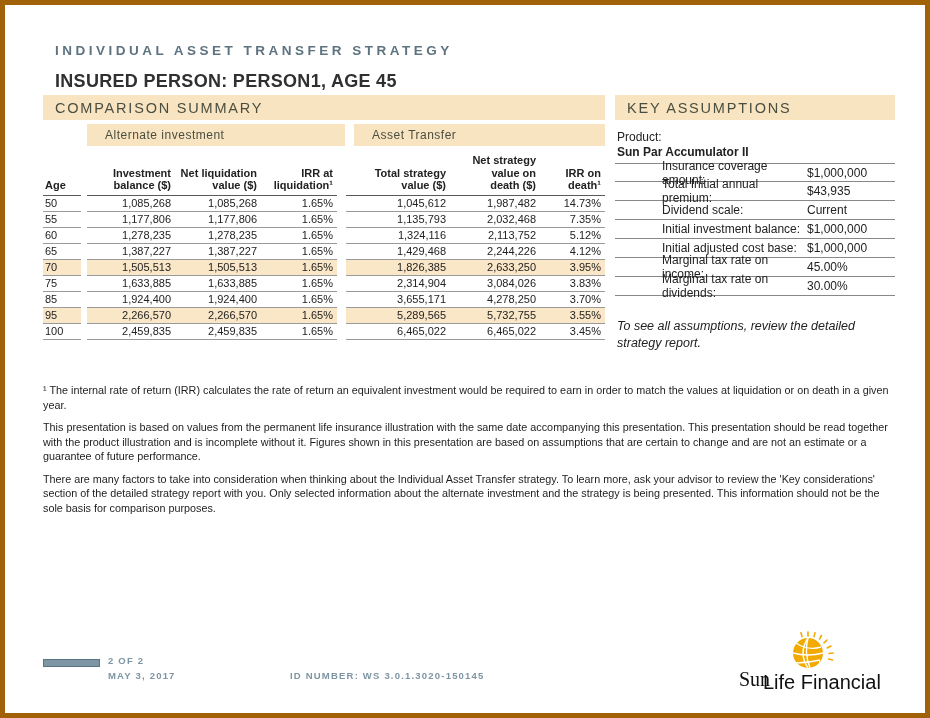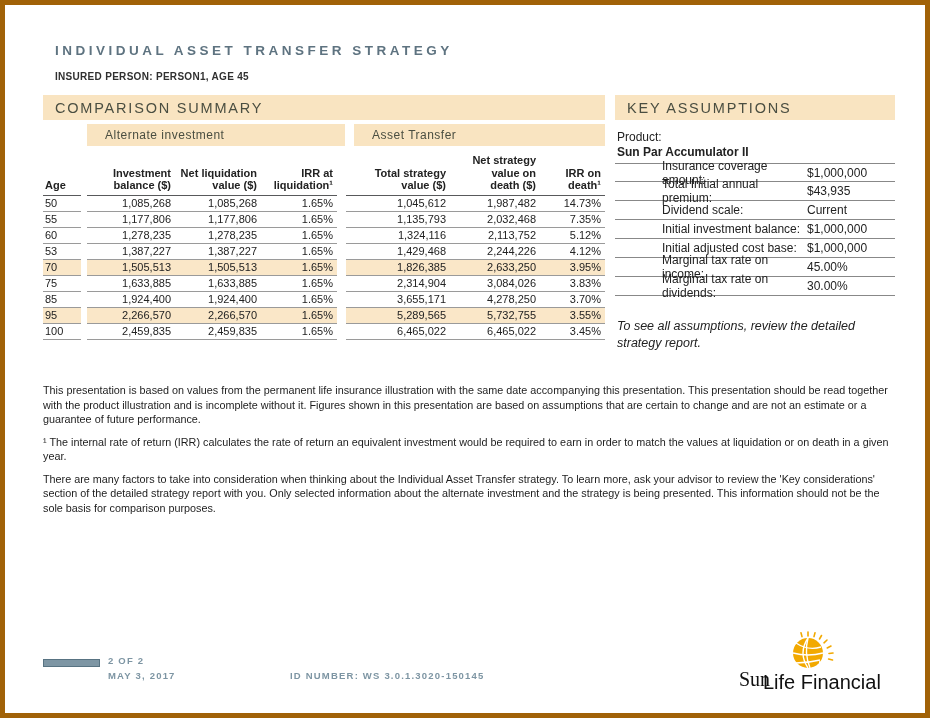--- a/index.html
+++ b/index.html
@@ -9,21 +9,21 @@
     position:relative; width:930px; height:718px; background:#ffffff;
     margin:0 auto; overflow:hidden; border:5px solid #a16207;
   }
   .doc-title {
     position:absolute; left:50px; top:38px;
     font-size:13.5px; font-weight:600; letter-spacing:3.5px;
     color:var(--teal,#5E7380);
   }
   .insured {
     position:absolute; left:50px; top:66px;
-    font-size:10px; font-weight:600; color:#303030; letter-spacing:.3px;
+    font-size:18px; font-weight:600; color:#303030; letter-spacing:.3px;
   }
   .section-bar {
     height:25px; background:var(--tan,#F9E4C1);
     display:flex; align-items:center; padding-left:12px;
     font-size:14.5px; letter-spacing:1.8px; color:#4A4E41; font-weight:500;
   }
   
   .left-col { position:absolute; left:38px; top:90px; width:562px; }
   .bands { display:flex; margin-top:4px; }
   .band {
@@ -174,21 +174,21 @@
             <td class="gap"></td>
             <td>1,278,235</td>
             <td>1,278,235</td>
             <td>1.65%</td>
             <td class="gap"></td>
             <td>1,324,116</td>
             <td>2,113,752</td>
             <td>5.12%</td>
           </tr>
           <tr>
-            <td class="age">53</td>
+            <td class="age">65</td>
             <td class="gap"></td>
             <td>1,387,227</td>
             <td>1,387,227</td>
             <td>1.65%</td>
             <td class="gap"></td>
             <td>1,429,468</td>
             <td>2,244,226</td>
             <td>4.12%</td>
           </tr>
           <tr class="hl">
@@ -282,22 +282,22 @@
         </div>
         <div class="assump-row">
           <div class="assump-label">Marginal tax rate on dividends:</div>
           <div class="assump-value">30.00%</div>
         </div>
       </div>
     <div class="assump-note">To see all assumptions, review the detailed strategy report.</div>
   </div>
 
   <div class="footnotes">
+    <p>¹ The internal rate of return (IRR) calculates the rate of return an equivalent investment would be required to earn in order to match the values at liquidation or on death in a given year.</p>
     <p>This presentation is based on values from the permanent life insurance illustration with the same date accompanying this presentation. This presentation should be read together with the product illustration and is incomplete without it. Figures shown in this presentation are based on assumptions that are certain to change and are not an estimate or a guarantee of future performance.</p>
-    <p>¹ The internal rate of return (IRR) calculates the rate of return an equivalent investment would be required to earn in order to match the values at liquidation or on death in a given year.</p>
     <p>There are many factors to take into consideration when thinking about the Individual Asset Transfer strategy. To learn more, ask your advisor to review the 'Key considerations' section of the detailed strategy report with you. Only selected information about the alternate investment and the strategy is being presented. This information should not be the sole basis for comparison purposes.</p>
   </div>
 
   <div class="footer">
     <div class="progress-bar"></div>
     <div class="page-num footer-text">2 OF 2</div>
     <div class="date footer-text">MAY 3, 2017</div>
     <div class="id-num footer-text">ID NUMBER: WS 3.0.1.3020-150145</div>
 
     <div class="logo">

